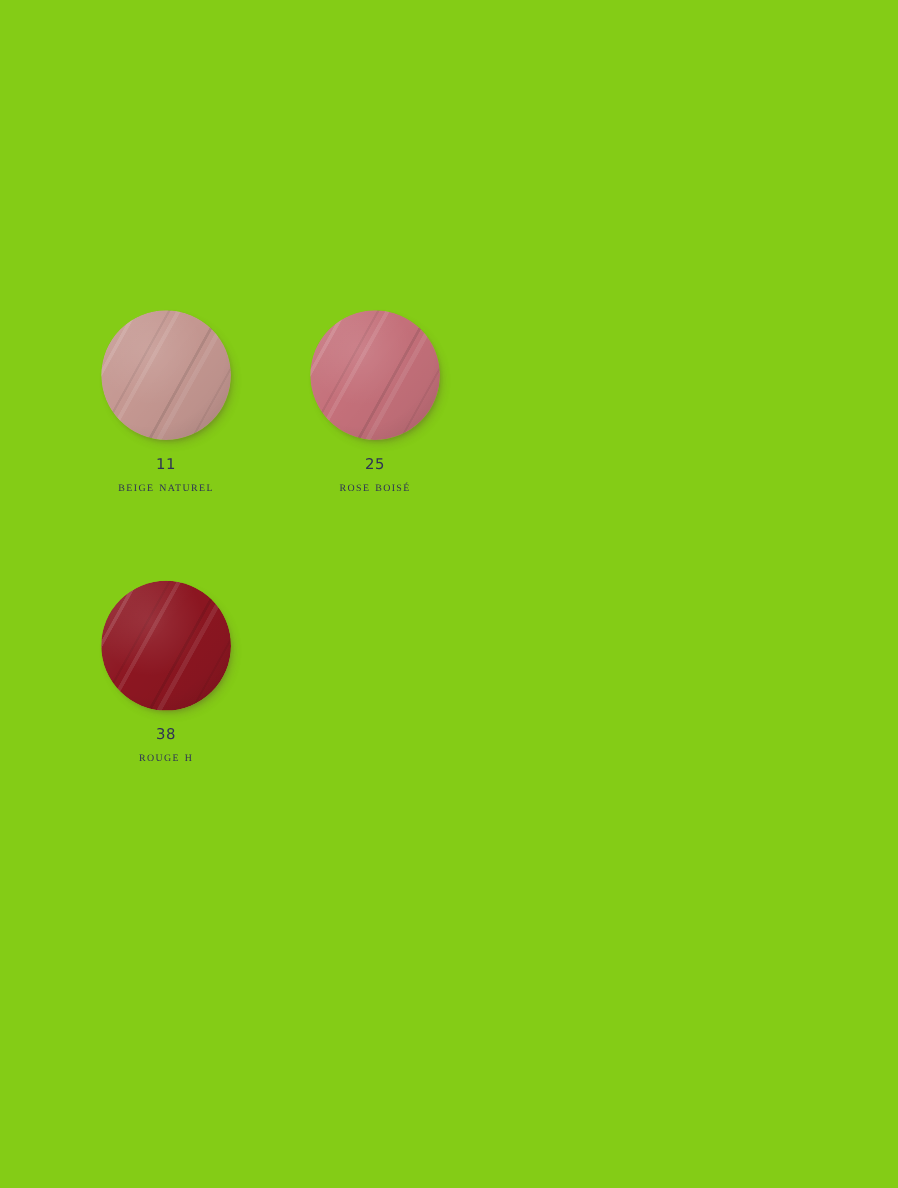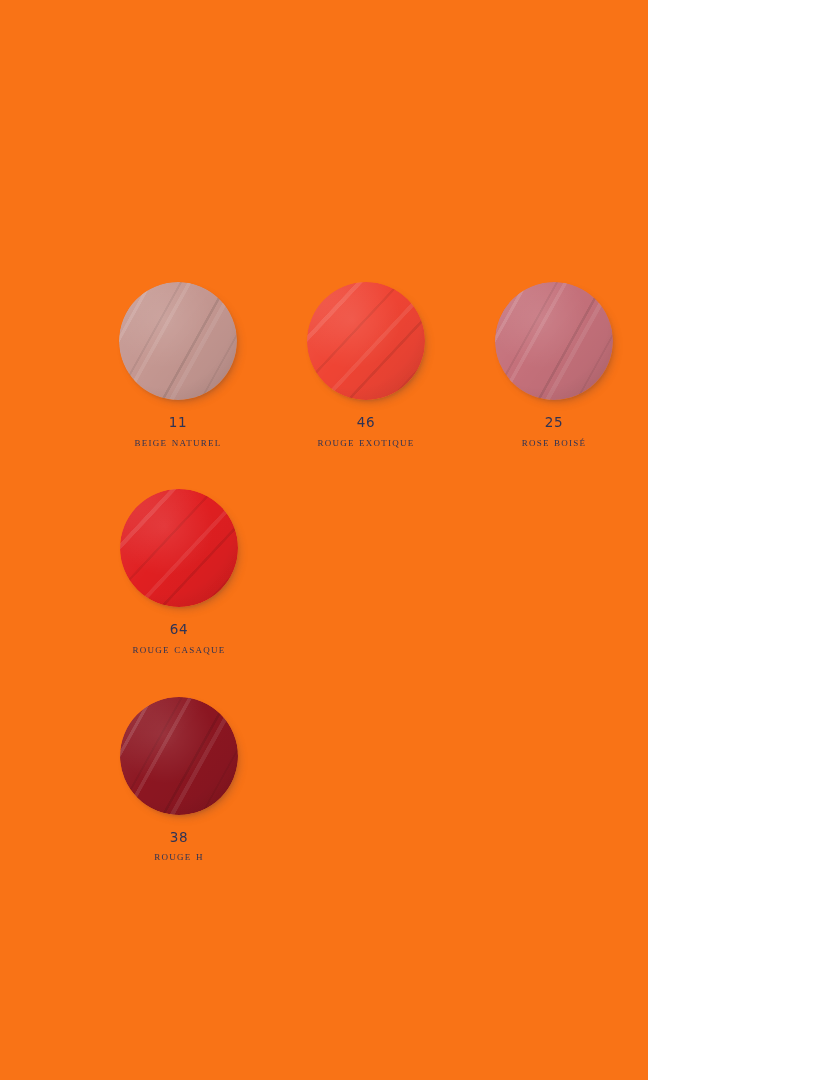--- a/index.html
+++ b/index.html
@@ -10,27 +10,26 @@
   }
   body {
     width: 816px;
     height: 1080px;
     font-family: "DejaVu Sans", sans-serif;
     -webkit-font-smoothing: antialiased;
     overflow: hidden;
   }
 
   #shade-chart {
-    width: 648px;
+    width: 816px;
     height: 1080px;
     position: relative;
-    background: #f97316;
+    background: #84cc16;
     box-sizing: border-box;
     padding-top: 282px;
-    padding-left: 28px;
   }
 
   .swatch-grid {
     display: block;
   }
 
   .swatch-row {
     display: flex;
     flex-direction: row;
     justify-content: flex-start;
@@ -178,61 +177,33 @@
             </div>
           </div>
           <div class="swatch-caption">
             <span class="shade-number">11</span>
             <span class="shade-name">Beige Naturel</span>
           </div>
         </div>
         <div class="swatch-cell">
           <div class="swatch-disc-wrap">
             <div class="swatch-disc">
-              <div class="disc-base" style="background-color: rgb(239, 68, 52);"></div>
-              <div class="disc-streaks s-c"></div>
-              <div class="disc-shade"></div>
-              <div class="disc-edge"></div>
-            </div>
-          </div>
-          <div class="swatch-caption">
-            <span class="shade-number">46</span>
-            <span class="shade-name">Rouge Exotique</span>
-          </div>
-        </div>
-        <div class="swatch-cell">
-          <div class="swatch-disc-wrap">
-            <div class="swatch-disc">
               <div class="disc-base" style="background-color: rgb(196, 112, 122);"></div>
               <div class="disc-streaks s-a"></div>
               <div class="disc-shade"></div>
               <div class="disc-edge"></div>
             </div>
           </div>
           <div class="swatch-caption">
             <span class="shade-number">25</span>
             <span class="shade-name">Rose Boisé</span>
           </div>
         </div>
       </div>
       <div class="swatch-row">
-        <div class="swatch-cell">
-          <div class="swatch-disc-wrap">
-            <div class="swatch-disc">
-              <div class="disc-base" style="background-color: rgb(224, 31, 33);"></div>
-              <div class="disc-streaks s-c"></div>
-              <div class="disc-shade"></div>
-              <div class="disc-edge"></div>
-            </div>
-          </div>
-          <div class="swatch-caption">
-            <span class="shade-number">64</span>
-            <span class="shade-name">Rouge Casaque</span>
-          </div>
-        </div>
       </div>
       <div class="swatch-row">
         <div class="swatch-cell">
           <div class="swatch-disc-wrap">
             <div class="swatch-disc">
               <div class="disc-base" style="background-color: rgb(140, 22, 33);"></div>
               <div class="disc-streaks s-a"></div>
               <div class="disc-shade"></div>
               <div class="disc-edge"></div>
             </div>

